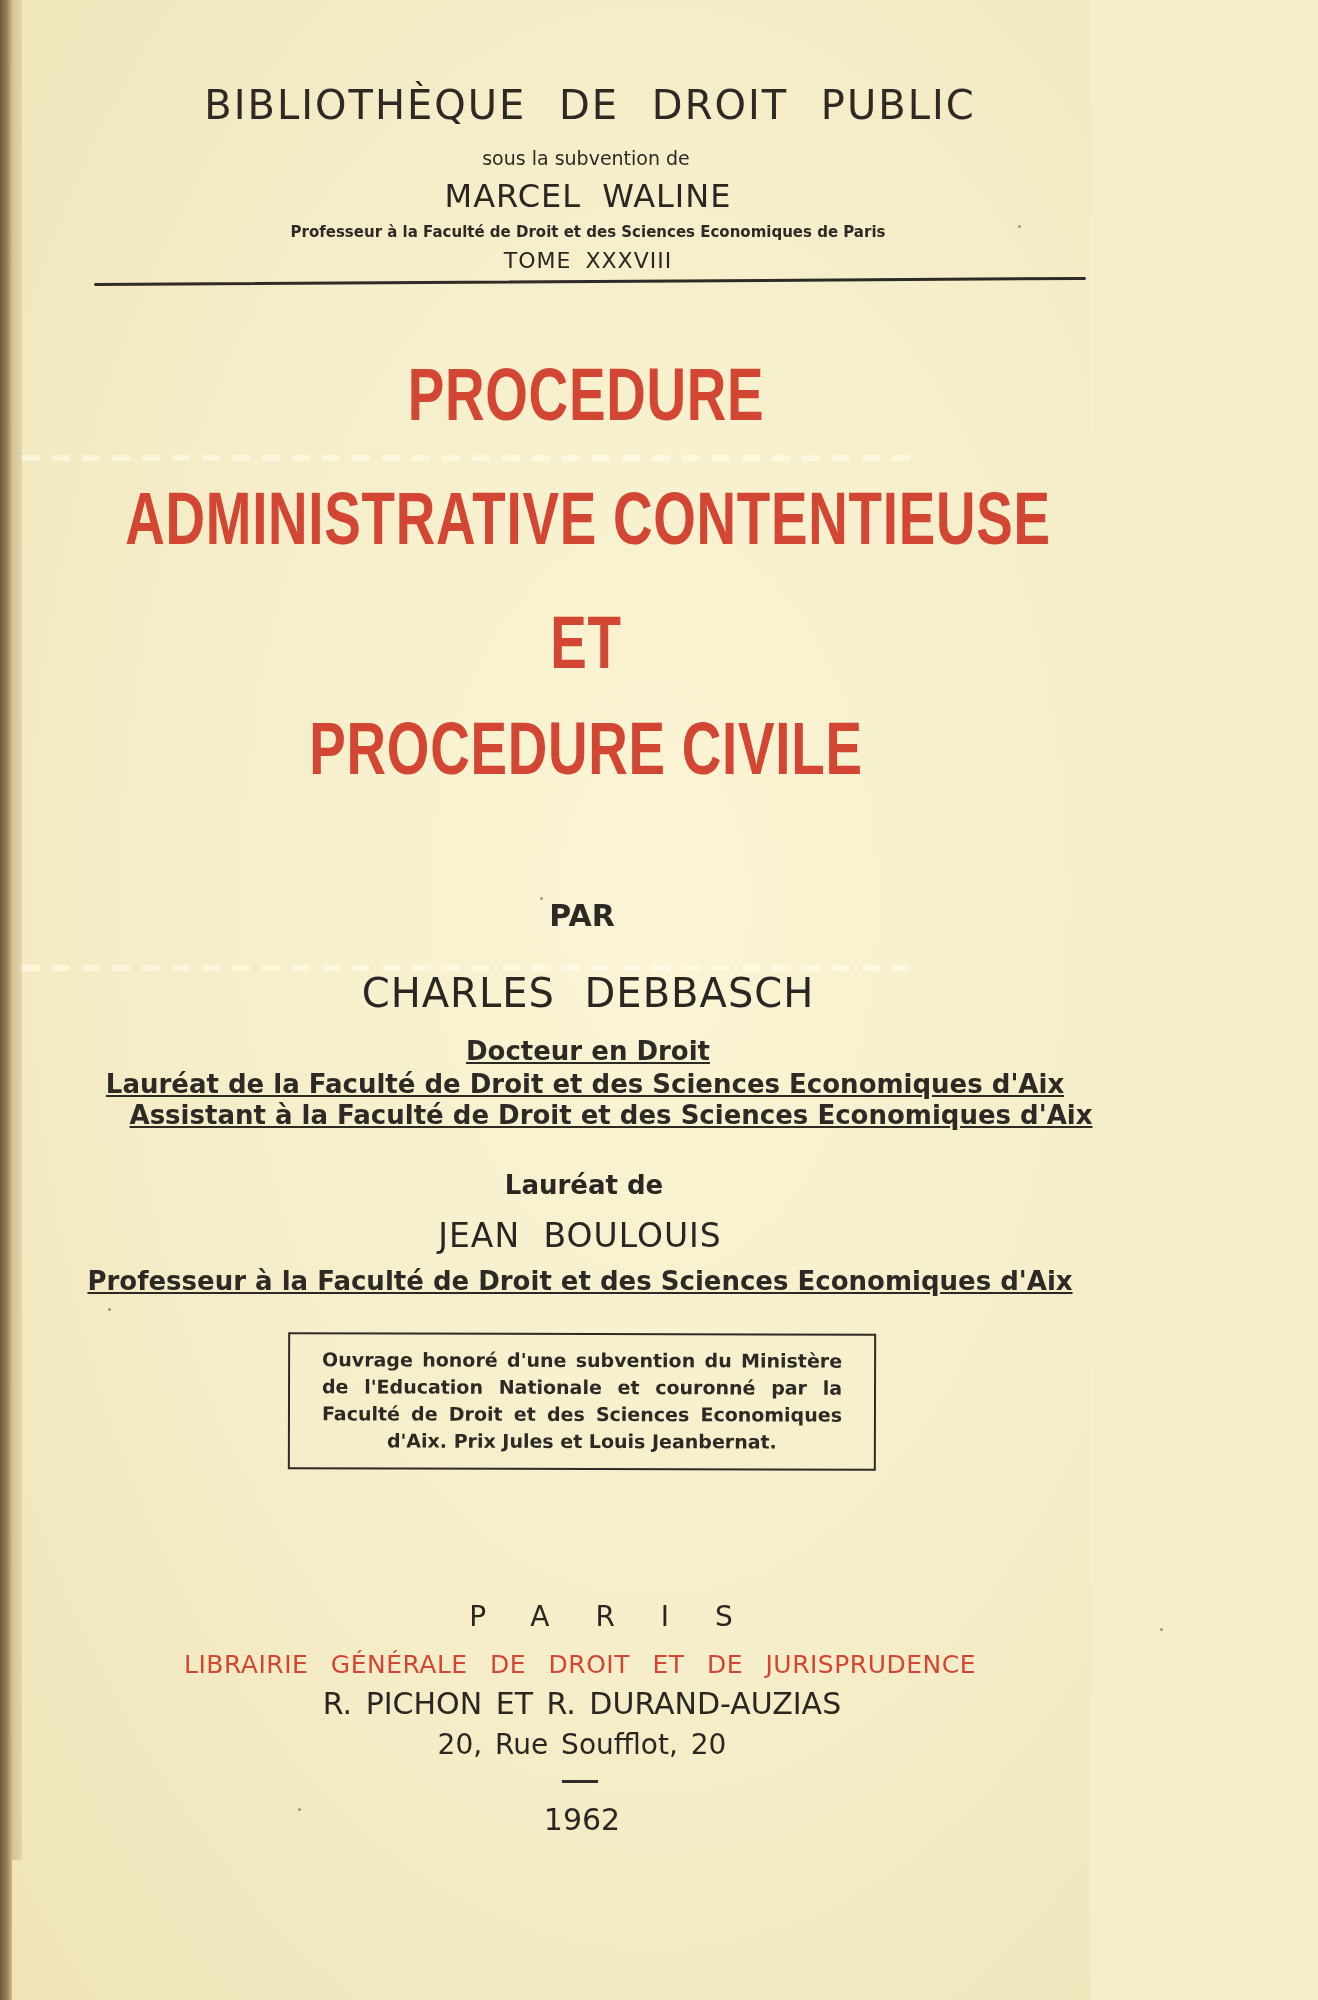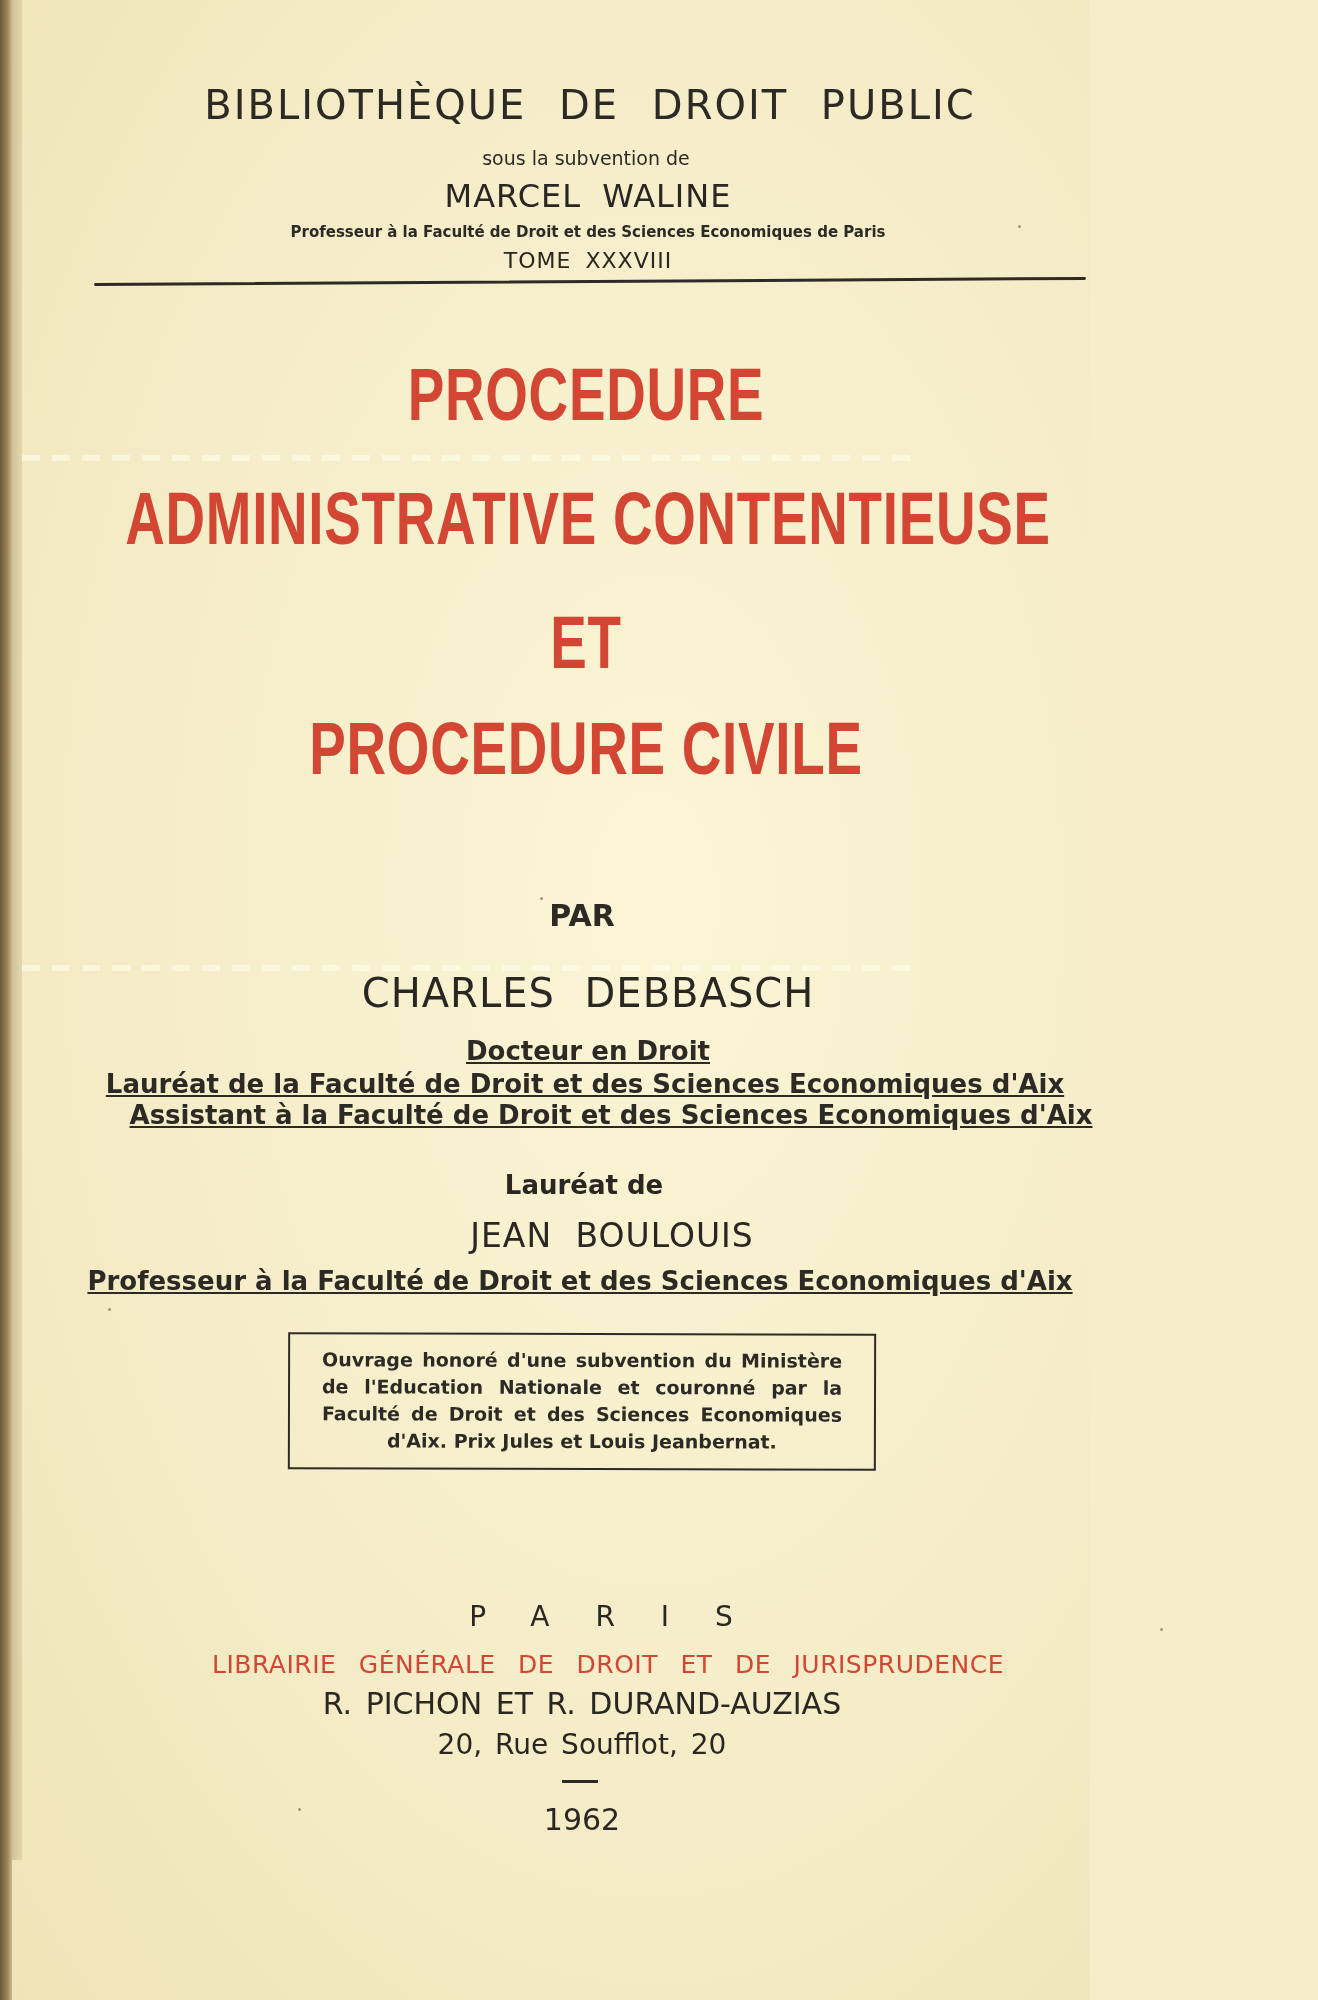--- a/index.html
+++ b/index.html
@@ -211,34 +211,34 @@
   <div class="c title-red" style="left:586px; top:600px;">ET</div>
   <div class="c title-red" style="left:586px; top:706px;">PROCEDURE CIVILE</div>
 
   <div class="c par" style="left:582px; top:898px;">PAR</div>
   <div class="c author" style="left:588px; top:970px;">CHARLES DEBBASCH</div>
   <div class="c cred" style="left:588px; top:1036px;">Docteur en Droit</div>
   <div class="c cred" style="left:585px; top:1069px;">Lauréat de la Faculté de Droit et des Sciences Economiques d'Aix</div>
   <div class="c cred" style="left:585px; top:1100px;margin-left:26px;">Assistant à la Faculté de Droit et des Sciences Economiques d'Aix</div>
 
   <div class="c preface-label" style="left:584px; top:1170px;">Lauréat de</div>
-  <div class="c prefacer" style="left:580px; top:1216px;margin-left:32px;">JEAN BOULOUIS</div>
+  <div class="c prefacer" style="left:580px; top:1216px;">JEAN BOULOUIS</div>
   <div class="c cred" style="left:580px; top:1266px;">Professeur à la Faculté de Droit et des Sciences Economiques d'Aix</div>
 
   <div class="note-box">
     <div class="note-text">
       <span class="note-line">Ouvrage honoré d'une subvention du Ministère</span>
       <span class="note-line">de l'Education Nationale et couronné par la</span>
       <span class="note-line">Faculté de Droit et des Sciences Economiques</span>
       <span class="note-line last">d'Aix. Prix Jules et Louis Jeanbernat.</span>
     </div>
   </div>
 
   <div class="c paris" style="left:578px; top:1600px;">PARIS</div>
-  <div class="c publisher" style="left:580px; top:1650px;margin-left:28px;">LIBRAIRIE GÉNÉRALE DE DROIT ET DE JURISPRUDENCE</div>
+  <div class="c publisher" style="left:580px; top:1650px;">LIBRAIRIE GÉNÉRALE DE DROIT ET DE JURISPRUDENCE</div>
   <div class="c printer" style="left:582px; top:1686px;">R. PICHON ET R. DURAND-AUZIAS</div>
   <div class="c address" style="left:582px; top:1728px;">20, Rue Soufflot, 20</div>
   <div class="dash"></div>
   <div class="c year" style="left:582px; top:1802px;">1962</div>
 
   <div class="speck" style="left:540px; top:897px;"></div>
   <div class="speck" style="left:108px; top:1308px;"></div>
   <div class="speck" style="left:1160px; top:1628px;"></div>
   <div class="speck" style="left:298px; top:1808px;"></div>
   <div class="speck" style="left:1018px; top:225px;"></div>

